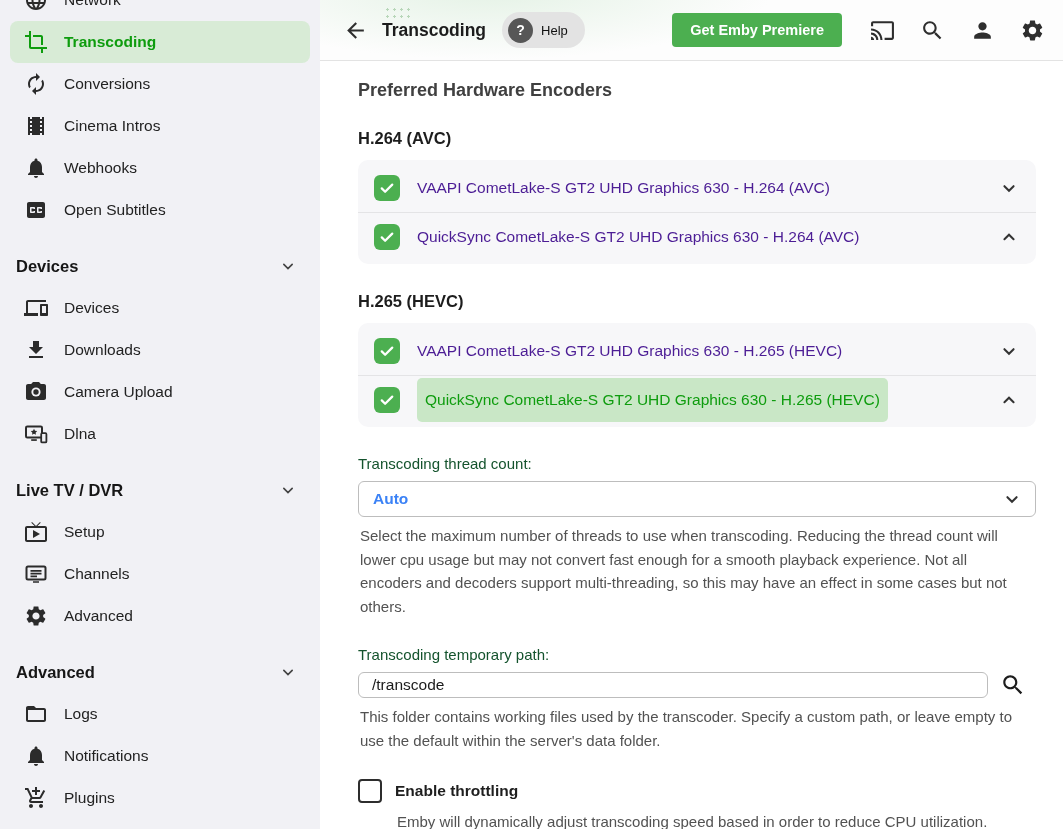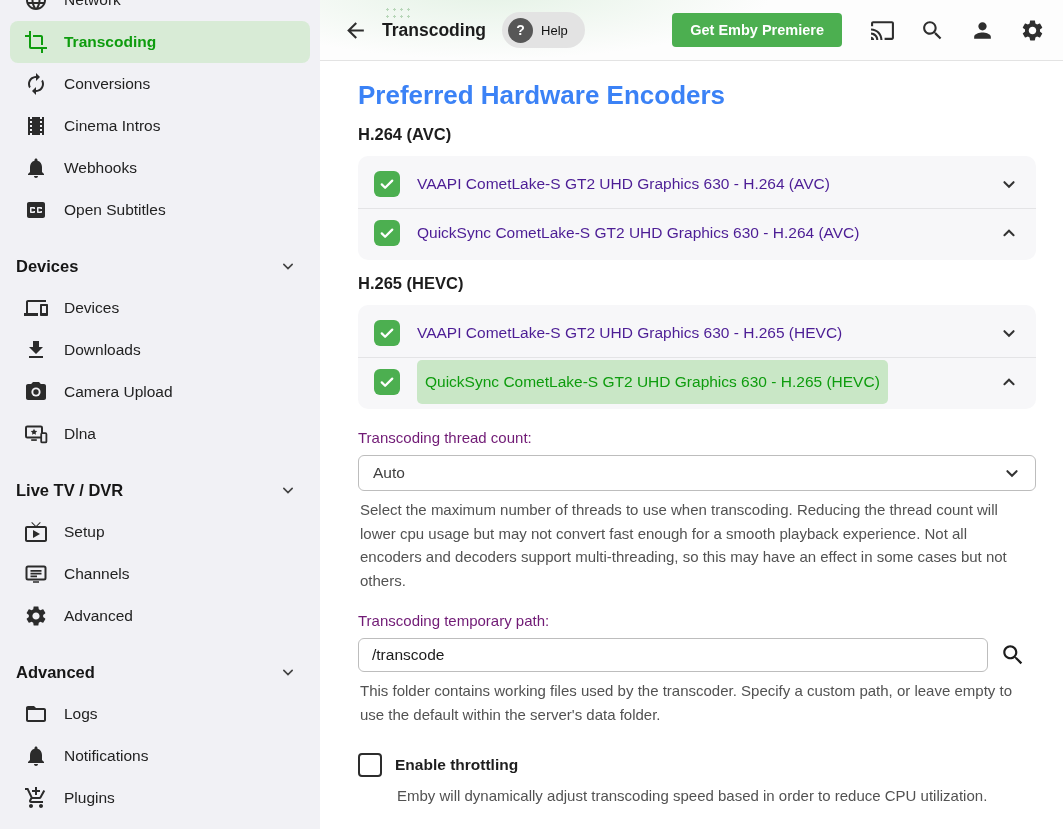--- a/index.html
+++ b/index.html
@@ -43,43 +43,43 @@
   .help-lbl { font-size: 13px; color: #111; }
   .spacer { flex: 1; }
   .premiere { height: 34px; border: none; border-radius: 4px; background: #4caf50;
               color: #fff; font-weight: bold; font-size: 14.5px; padding: 0 18px;
               cursor: pointer; font-family: inherit; }
   .tb-ic { margin-left: 24px; }
   .tb-ic.first { margin-left: 28px; }
 
   
   .content { margin-left: 320px; padding: 19px 27px 0 38px; }
-  .h1 { font-size: 26px; font-weight: bold; color: #3b82f6; }
-  .h2 { font-size: 16.5px; font-weight: bold; color: #1d1d1d; margin: 14px 0 12px; }
+  .h1 { font-size: 18px; font-weight: bold; color: #404040; }
+  .h2 { font-size: 16.5px; font-weight: bold; color: #1d1d1d; margin: 28px 0 12px; }
   .card { background: #f7f7f9; border-radius: 10px; padding: 3px 0; }
   .enc-row { height: 49px; display: flex; align-items: center; padding: 0 16px; cursor: pointer; }
   .enc-row + .enc-row { border-top: 1px solid #e4e4e6; align-items: center; }
   .cb-on { width: 26px; height: 26px; border-radius: 6px; background: #4caf50;
            display: flex; align-items: center; justify-content: center; flex: 0 0 26px;
            border: none; cursor: pointer; }
   .enc-lbl { margin-left: 17px; font-size: 15.5px; color: #4c1d95; }
   .enc-lbl.hl { background: #c9e7c6; color: #0e9c0e; padding: 13px 8px; border-radius: 5px; }
   .enc-chev { margin-left: auto; width: 22px; height: 22px; color: #333; background: none;
               border: none; cursor: pointer; padding: 0; }
 
-  .form-label { font-size: 15px; color: #701a75; margin-top: 20px; margin-bottom: 9px; }
+  .form-label { font-size: 15px; color: #14532d; margin-top: 28px; margin-bottom: 9px; }
   .select { height: 36px; border: 1px solid #bdbdbd; border-radius: 6px; background: #fff;
             display: flex; align-items: center; padding: 0 12px 0 14px; font-size: 15.5px;
-            color: #404040; cursor: pointer; }
+            color: #3b82f6; cursor: pointer; font-weight: bold; }
   .select .enc-chev { margin-left: auto; }
   .desc { font-size: 15px; color: #525252; line-height: 23.5px; margin-top: 7px;
           max-width: 657px; padding-left: 2px; }
 
   .path-row { display: flex; align-items: center; }
-  .path-input { width: 630px; height: 34px; border: 1px solid #bdbdbd; border-radius: 6px;
+  .path-input { width: 630px; height: 26px; border: 1px solid #bdbdbd; border-radius: 6px;
                 padding: 0 13px; font-size: 15.5px; color: #1b1b1b; font-family: inherit;
                 background: #fff; }
   .path-search { background: none; border: none; margin-left: 12px; color: #1d1d1d;
                  width: 26px; height: 26px; cursor: pointer; padding: 0; }
 
   .throttle-row { display: flex; align-items: center; gap: 13px; margin-top: 27px; font-weight: bold; }
   .cb-off { width: 24px; height: 24px; border: 2.5px solid #2d2d2d; border-radius: 4px;
             background: #fff; flex: 0 0 24px; cursor: pointer; }
   .throttle-lbl { font-size: 15.5px; color: #1e1e1e; }
   .throttle-desc { margin-left: 37px; margin-top: 7px; max-width: 640px; }

